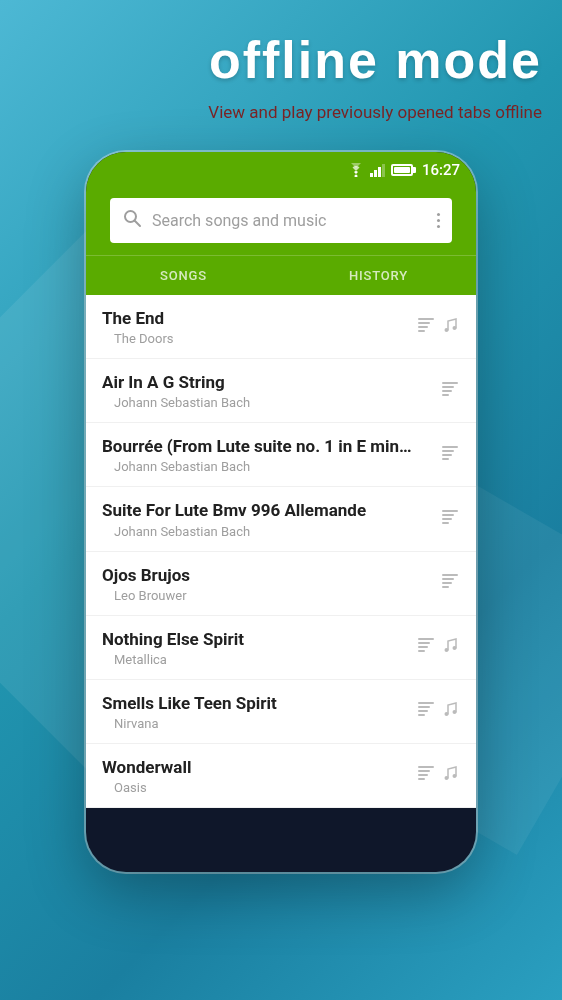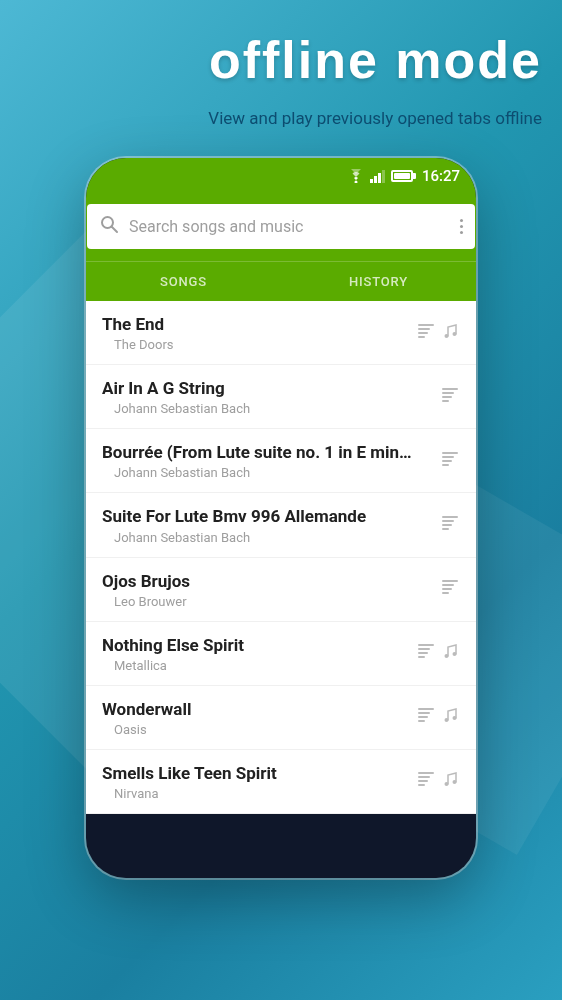--- a/index.html
+++ b/index.html
@@ -50,22 +50,22 @@
       font-weight: 900;
       color: white;
       letter-spacing: 2px;
       text-shadow: 0 2px 4px rgba(0,0,0,0.2);
       font-family: Arial, sans-serif;
       line-height: 1.1;
     }
 
     .header-subtitle {
       font-size: 17px;
-      color: #0c4a6e;
-      margin-top: 19px;
+      color: #7f1d1d;
+      margin-top: 13px;
       font-weight: 400;
       opacity: 0.95;
     }
 
     
     .phone-wrapper {
       position: relative;
       z-index: 1;
       display: flex;
       justify-content: center;
@@ -147,21 +147,21 @@
     .status-time {
       color: white;
       font-size: 15px;
       font-weight: 500;
       margin-left: 4px;
     }
 
     
     .search-bar {
       background: #5aab00;
-      padding: 10px 1px 12px;
+      padding: 10px 24px 12px;
     }
 
     .search-input-container {
       background: white;
       border-radius: 4px;
       display: flex;
       align-items: center;
       padding: 10px 12px;
       gap: 10px;
     }
@@ -421,41 +421,41 @@
     </svg></div>
             <div><svg width="18" height="18" viewBox="0 0 18 18" fill="none">
       <path d="M6 14V5l8-2v9" stroke="#bbb" stroke-width="1.5" stroke-linecap="round"></path>
       <circle cx="4.5" cy="14" r="2" fill="#bbb"></circle>
       <circle cx="12.5" cy="12" r="2" fill="#bbb"></circle>
     </svg></div>
           </div>
         </div>
         <div class="song-item">
           <div class="song-info">
-            <div class="song-title">Wonderwall</div>
-            <div class="song-artist">Oasis</div>
+            <div class="song-title">Smells Like Teen Spirit</div>
+            <div class="song-artist">Nirvana</div>
           </div>
           <div class="song-icons">
             <div><svg width="20" height="16" viewBox="0 0 20 16" fill="none">
       <rect x="2" y="1" width="16" height="2" rx="1" fill="#bbb"></rect>
       <rect x="2" y="5" width="12" height="2" rx="1" fill="#bbb"></rect>
       <rect x="2" y="9" width="10" height="2" rx="1" fill="#bbb"></rect>
       <rect x="2" y="13" width="7" height="2" rx="1" fill="#bbb"></rect>
     </svg></div>
             <div><svg width="18" height="18" viewBox="0 0 18 18" fill="none">
       <path d="M6 14V5l8-2v9" stroke="#bbb" stroke-width="1.5" stroke-linecap="round"></path>
       <circle cx="4.5" cy="14" r="2" fill="#bbb"></circle>
       <circle cx="12.5" cy="12" r="2" fill="#bbb"></circle>
     </svg></div>
           </div>
         </div>
         <div class="song-item">
           <div class="song-info">
-            <div class="song-title">Smells Like Teen Spirit</div>
-            <div class="song-artist">Nirvana</div>
+            <div class="song-title">Wonderwall</div>
+            <div class="song-artist">Oasis</div>
           </div>
           <div class="song-icons">
             <div><svg width="20" height="16" viewBox="0 0 20 16" fill="none">
       <rect x="2" y="1" width="16" height="2" rx="1" fill="#bbb"></rect>
       <rect x="2" y="5" width="12" height="2" rx="1" fill="#bbb"></rect>
       <rect x="2" y="9" width="10" height="2" rx="1" fill="#bbb"></rect>
       <rect x="2" y="13" width="7" height="2" rx="1" fill="#bbb"></rect>
     </svg></div>
             <div><svg width="18" height="18" viewBox="0 0 18 18" fill="none">
       <path d="M6 14V5l8-2v9" stroke="#bbb" stroke-width="1.5" stroke-linecap="round"></path>

